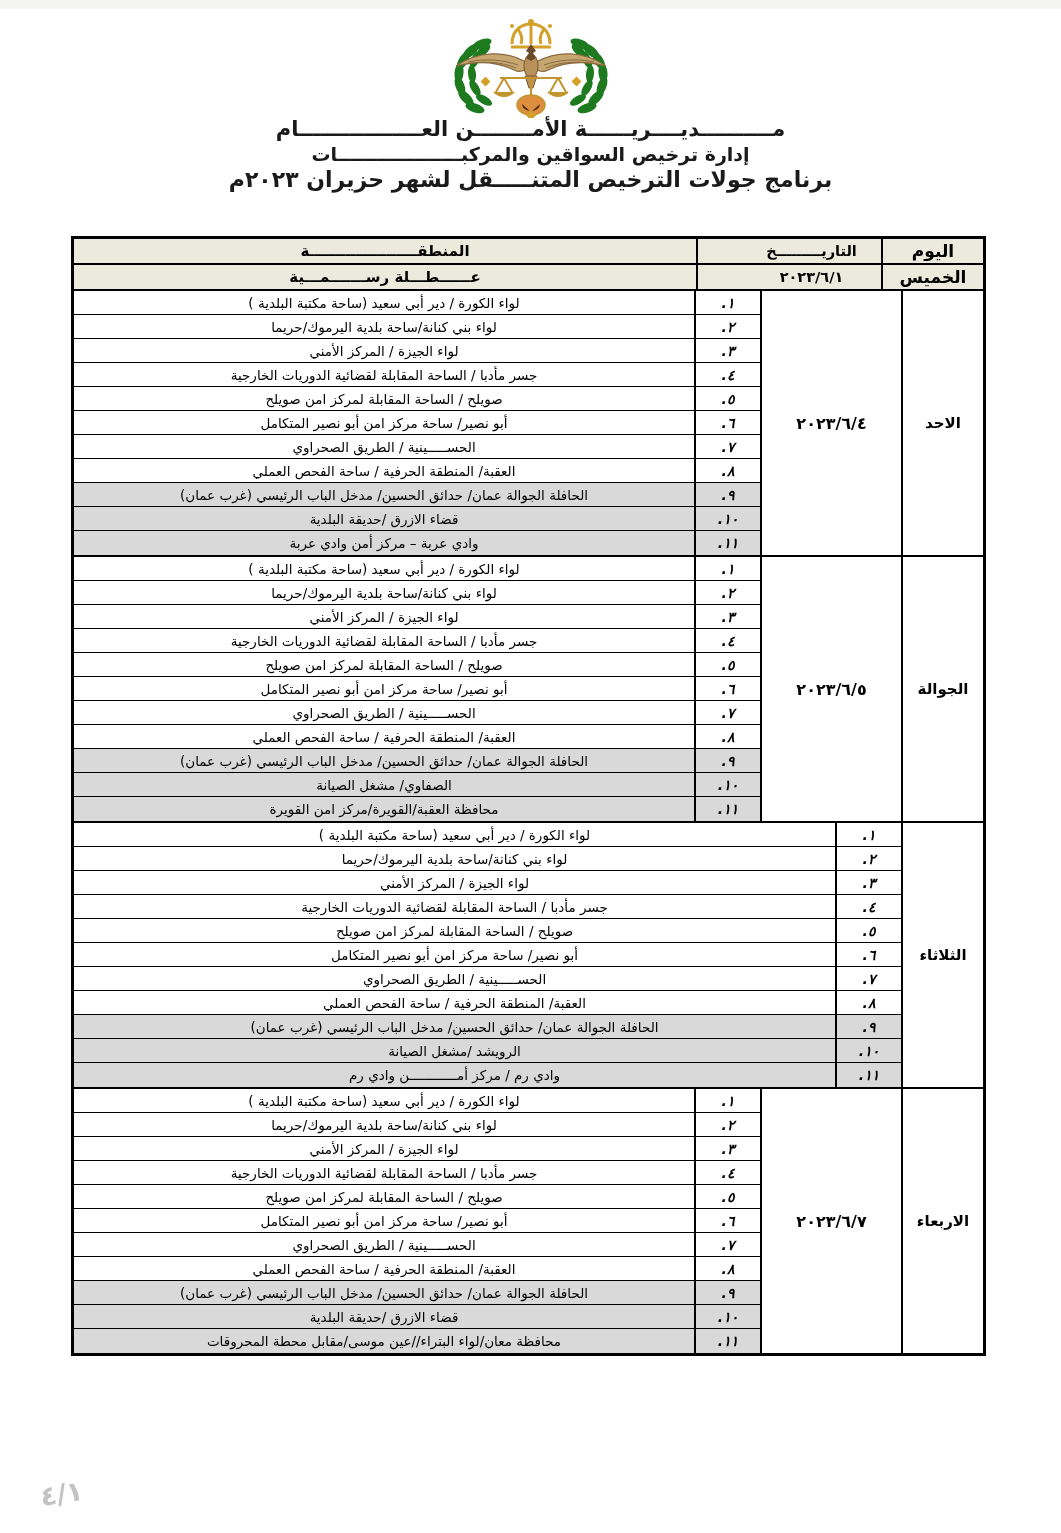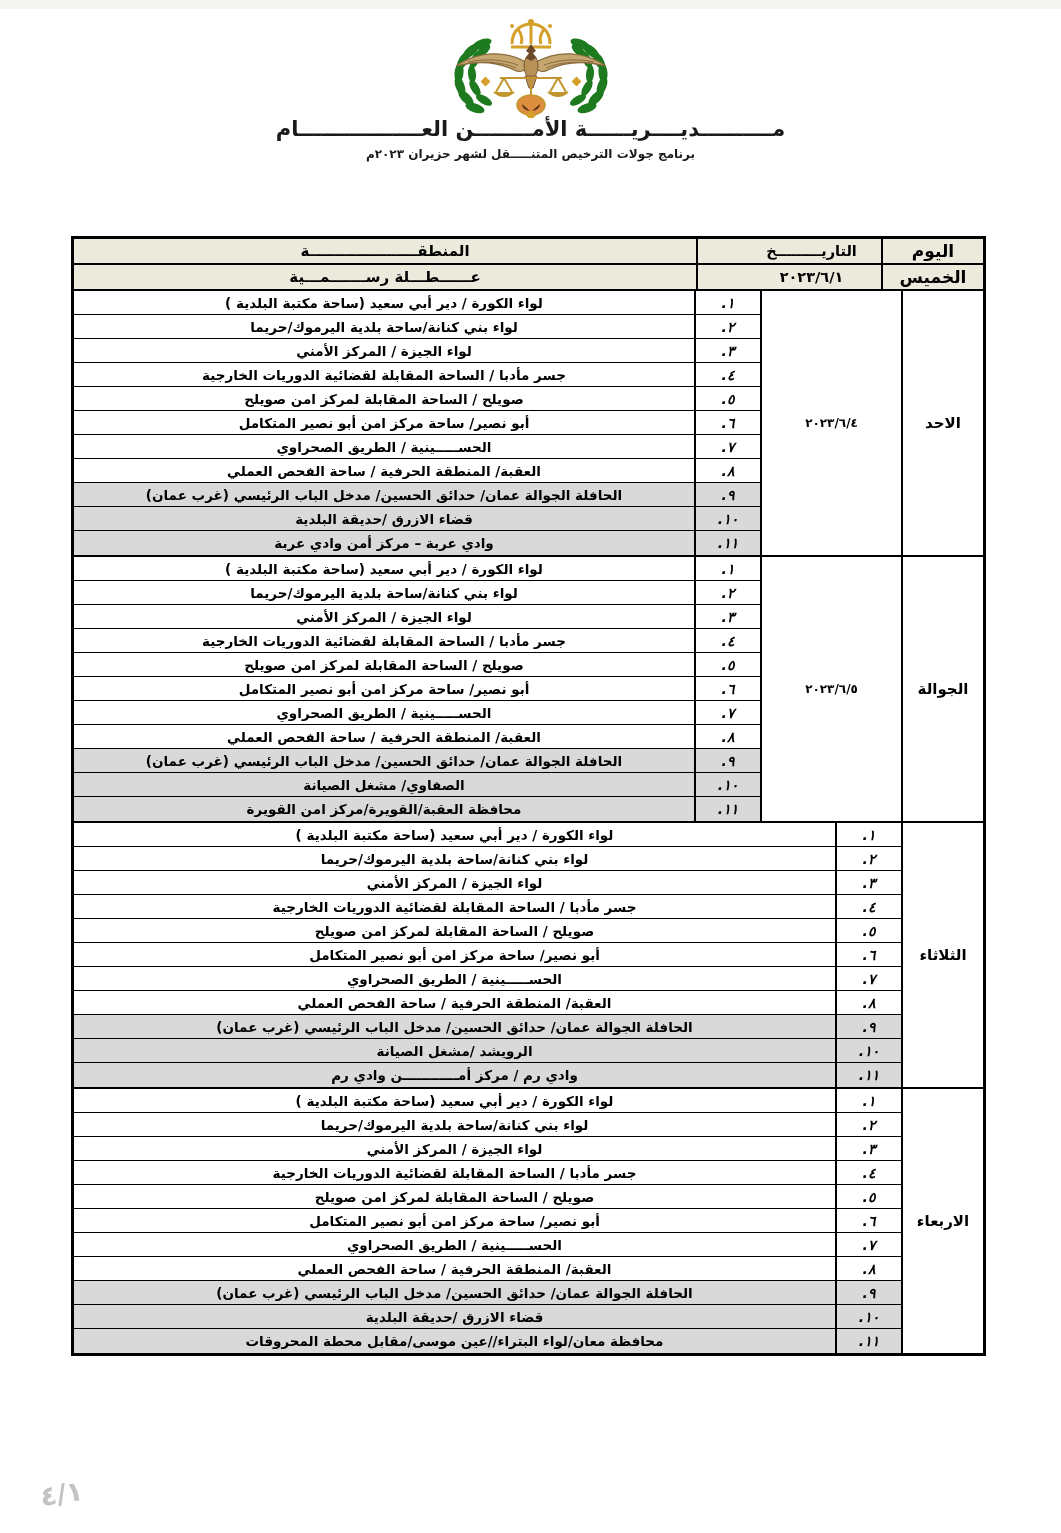--- a/index.html
+++ b/index.html
@@ -26,21 +26,21 @@
     position: absolute;
     top: 116px;
     left: 0;
     width: 100%;
     text-align: center;
     font-weight: bold;
     color: #1a1a1a;
   }
   .org1 { font-size: 21px; line-height: 26px; }
   .org2 { font-size: 19px; line-height: 25px; }
-  .org3 { font-size: 12px; line-height: 25px; }
+  .org3 { font-size: 22px; line-height: 25px; }
 
   .tbl {
     position: absolute;
     top: 236px;
     left: 71px;
     width: 915px;
     direction: rtl;
     border: 3px solid #000;
     background: #fff;
     color: #000;
@@ -76,21 +76,21 @@
   .block:last-child { border-bottom: none; }
   .day-cell {
     width: 80px;
     display: flex; align-items: center; justify-content: center;
     font-size: 15px; font-weight: bold; border-radius: 13px;
   }
   .date-cell {
     width: 141px;
     border-right: 2.5px solid #000;
     display: flex; align-items: center; justify-content: center;
-    font-size: 12px; font-weight: bold;
+    font-size: 16px; font-weight: bold;
     letter-spacing: 1px;
   }
   .rows {
     flex: 1;
     border-right: 2.5px solid #000;
     display: flex; flex-direction: column;
   }
   .arow {
     display: flex;
     height: 24px;
@@ -102,21 +102,21 @@
   .num {
     width: 66px;
     border-left: 2px solid #000;
     display: flex; align-items: center; justify-content: center;
     font-weight: bold; font-size: 14px;
     font-style: italic;
   }
   .loc {
     flex: 1;
     display: flex; align-items: center; justify-content: center;
-    font-weight: bold; font-size: 13.5px;
+    font-weight: normal; font-size: 13.5px;
     padding: 0 8px;
     white-space: nowrap;
     overflow: hidden;
   }
   .pagenum {
     position: absolute;
     top: 1478px;
     left: 40px;
     color: #c3c3c3;
     font-size: 27px;
@@ -198,20 +198,21 @@
     </g>
     <g fill="#D4A02A">
       <rect x="40" y="60" width="7" height="7" transform="rotate(45 43.5 63.5)"></rect>
       <rect x="131" y="60" width="7" height="7" transform="rotate(45 134.5 63.5)"></rect>
       <rect x="85.5" y="94" width="7" height="7" transform="rotate(45 89 97.5)"></rect>
     </g>
   </svg>
 
   <div class="org">
     <div class="org1">مــــــــــديــــريــــــة الأمــــــــن العـــــــــــــــــام</div>
+    <div class="org2">إدارة ترخيص السواقين والمركبـــــــــــــــــــات</div>
     <div class="org3">برنامج جولات الترخيص المتنـــــقل لشهر حزيران ٢٠٢٣م</div>
   </div>
 
   <div class="tbl">
     <div class="hrow">
       <div class="c-day">اليوم</div>
       <div class="c-date">التاريـــــــــخ</div>
       <div class="c-area">المنطقـــــــــــــــــــــة</div>
     </div>
     <div class="hrow">
@@ -397,20 +398,21 @@
 
   <div class="arow hl">
     <div class="num">١١.</div>
     <div class="loc">وادي رم / مركز أمــــــــــــن وادي رم</div>
   </div>
 </div>
   </div>
 
   <div class="block">
     <div class="day-cell">الاربعاء</div>
+    <div class="date-cell">٢٠٢٣/٦/٧</div>
     <div class="rows">
   <div class="arow">
     <div class="num">١.</div>
     <div class="loc">لواء الكورة / دير أبي سعيد (ساحة مكتبة البلدية )</div>
   </div>
 
   <div class="arow">
     <div class="num">٢.</div>
     <div class="loc">لواء بني كنانة/ساحة بلدية اليرموك/حريما</div>
   </div>

